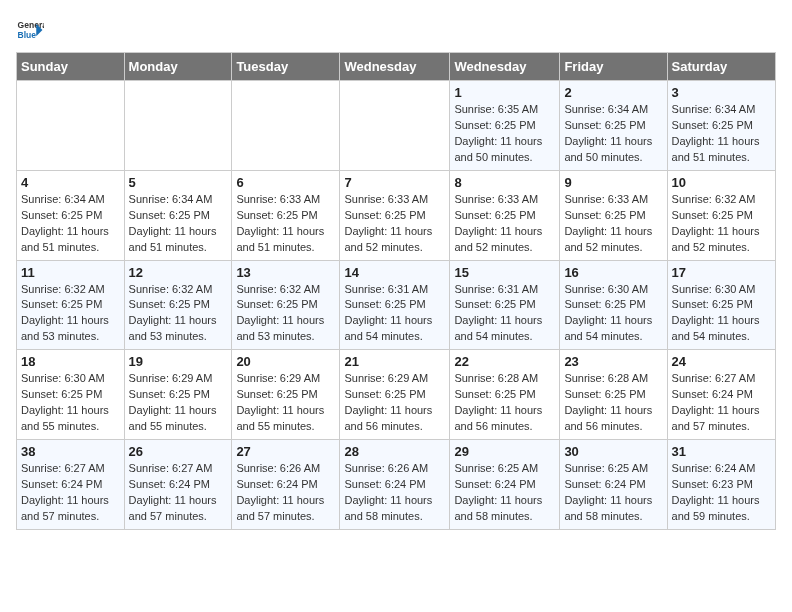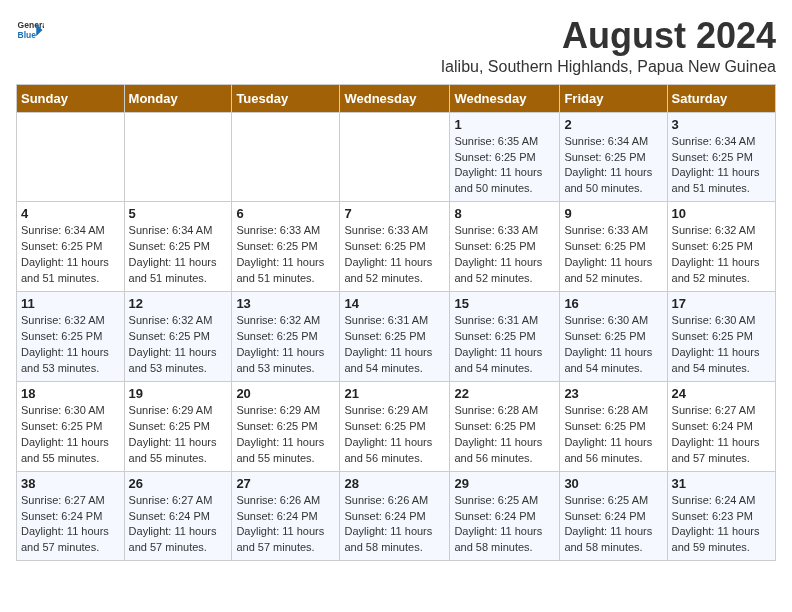--- a/index.html
+++ b/index.html
@@ -38,21 +38,21 @@
       font-size: 16px;
       color: #333;
       margin-top: 2px;
     }
     .calendar-table {
       width: 100%;
       border-collapse: collapse;
       margin-top: 8px;
     }
     .calendar-table th {
-      background-color: #a16207;
+      background-color: #737373;
       color: #fff;
       font-size: 13px;
       font-weight: bold;
       padding: 6px 4px;
       text-align: left;
       border: 1px solid #ccc;
     }
     .calendar-table td {
       vertical-align: top;
       border: 1px solid #ccc;
@@ -87,24 +87,20 @@
 </head>
 <body>
 
 <div class="header">
   <div class="logo">
     <svg class="logo-icon" viewBox="0 0 36 36">
       <text x="2" y="16" font-size="11" font-weight="bold" fill="#333" font-family="Arial">General</text>
       <text x="2" y="28" font-size="11" font-weight="bold" fill="#1a6fb5" font-family="Arial">Blue</text>
       <polygon points="26,10 34,18 26,26" fill="#1a6fb5"></polygon>
     </svg>
-  </div>
-  <div class="title-block">
-    <div class="main-title">August 2024</div>
-    <div class="subtitle">Ialibu, Southern Highlands, Papua New Guinea</div>
   </div>
 </div>
 
 <table class="calendar-table">
   <thead>
     <tr>
         <th>Sunday</th>
         <th>Monday</th>
         <th>Tuesday</th>
         <th>Wednesday</th>

